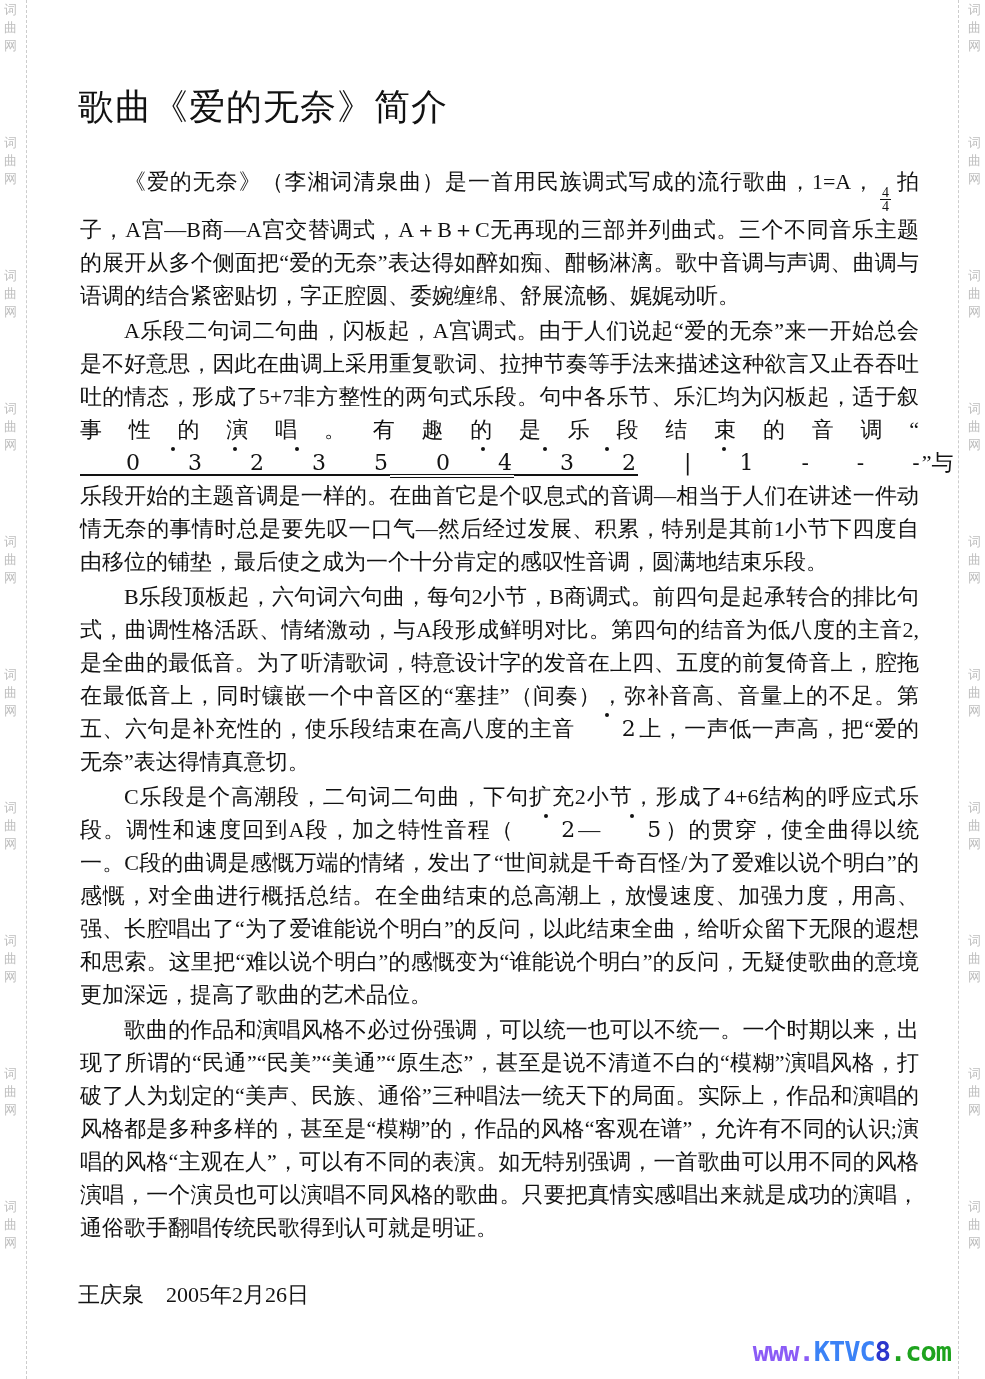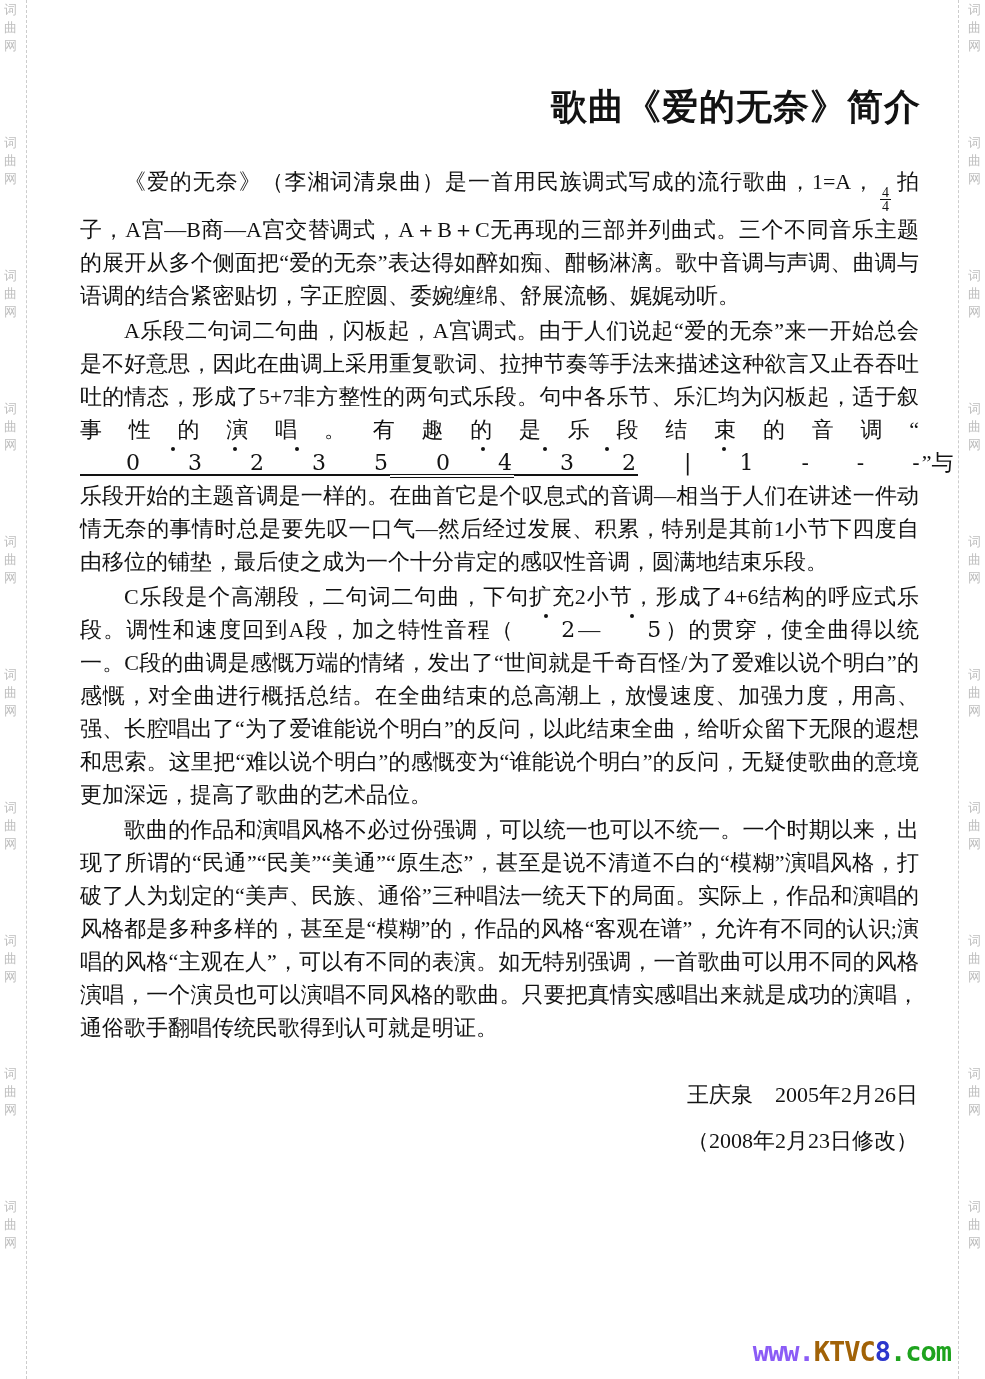--- a/index.html
+++ b/index.html
@@ -33,22 +33,22 @@
     font-family: "DejaVu Sans", sans-serif;
     text-align: center;
   }
 
   
   main {
     position: absolute; left: 78px; top: 0; width: 843px;
   }
   .doc-title {
     margin: 86px 0 0 0;
-    text-align: right;
-    font-size: 36px; font-weight: bold;
+    text-align: left;
+    font-size: 36px; font-weight: normal;
     letter-spacing: 1px;
     line-height: 42px;
   }
   .doc-body { margin-top: 37px; }
   .para {
     margin: 2px;
     text-indent: 2em;
     font-size: 22px;
     line-height: 33px;
     text-align: justify;
@@ -78,21 +78,21 @@
     content: ""; position: absolute;
     top: -4px; left: 50%; transform: translateX(-50%);
     width: 4px; height: 4px; border-radius: 50%;
     background: #121212;
   }
   .dn { margin: 0 1px; }
 
   
   .signature {
     margin-top: 28px;
-    text-align: right;
+    text-align: left;
     font-size: 22px;
     line-height: 46px;
     padding-right: 3px;
   }
 
   
   .site-logo {
     position: absolute; right: 34px; bottom: 14px;
     font-family: "DejaVu Sans Mono", monospace;
     font-weight: bold;
@@ -213,22 +213,22 @@
   </div>
 
 <main>
   <h1 class="doc-title">歌曲《爱的无奈》简介</h1>
   <div class="doc-body">
       <p class="para">《爱的无奈》（李湘词清泉曲）是一首用民族调式写成的流行歌曲，1=A，<span class="frac">
           <span class="num">4</span>
           <span class="den">4</span>
         </span>拍子，A宫—B商—A宫交替调式，A＋B＋C无再现的三部并列曲式。三个不同音乐主题的展开从多个侧面把“爱的无奈”表达得如醉如痴、酣畅淋漓。歌中音调与声调、曲调与语调的结合紧密贴切，字正腔圆、委婉缠绵、舒展流畅、娓娓动听。</p>
       <p class="para">A乐段二句词二句曲，闪板起，A宫调式。由于人们说起“爱的无奈”来一开始总会是不好意思，因此在曲调上采用重复歌词、拉抻节奏等手法来描述这种欲言又止吞吞吐吐的情态，形成了5+7非方整性的两句式乐段。句中各乐节、乐汇均为闪板起，适于叙事性的演唱。有趣的是乐段结束的音调“<span class="notation"><span class="nch u1">0</span><span class="nch u1 dot">3</span><span class="nch u1 dot">2</span><span class="nch u1 dot">3</span><span class="nch u1">5</span><span class="nch u2">0</span><span class="nch u2 dot">4</span><span class="nch u1 dot">3</span><span class="nch u1 dot">2</span><span class="nch">|</span><span class="nch dot">1</span><span class="nch">-</span><span class="nch">-</span><span class="nch">-</span></span>”与乐段开始的主题音调是一样的。在曲首它是个叹息式的音调—相当于人们在讲述一件动情无奈的事情时总是要先叹一口气—然后经过发展、积累，特别是其前1小节下四度自由移位的铺垫，最后使之成为一个十分肯定的感叹性音调，圆满地结束乐段。</p>
+      <p class="para">B乐段顶板起，六句词六句曲，每句2小节，B商调式。前四句是起承转合的排比句式，曲调性格活跃、情绪激动，与A段形成鲜明对比。第四句的结音为低八度的主音2,是全曲的最低音。为了听清歌词，特意设计字的发音在上四、五度的前复倚音上，腔拖在最低音上，同时镶嵌一个中音区的“塞挂”（间奏），弥补音高、音量上的不足。第五、六句是补充性的，使乐段结束在高八度的主音<span class="nch dot dn">2</span>上，一声低一声高，把“爱的无奈”表达得情真意切。</p>
       <p class="para">C乐段是个高潮段，二句词二句曲，下句扩充2小节，形成了4+6结构的呼应式乐段。调性和速度回到A段，加之特性音程（<span class="nch dot dn">2</span>—<span class="nch dot dn">5</span>）的贯穿，使全曲得以统一。C段的曲调是感慨万端的情绪，发出了“世间就是千奇百怪/为了爱难以说个明白”的感慨，对全曲进行概括总结。在全曲结束的总高潮上，放慢速度、加强力度，用高、强、长腔唱出了“为了爱谁能说个明白”的反问，以此结束全曲，给听众留下无限的遐想和思索。这里把“难以说个明白”的感慨变为“谁能说个明白”的反问，无疑使歌曲的意境更加深远，提高了歌曲的艺术品位。</p>
       <p class="para">歌曲的作品和演唱风格不必过份强调，可以统一也可以不统一。一个时期以来，出现了所谓的“民通”“民美”“美通”“原生态”，甚至是说不清道不白的“模糊”演唱风格，打破了人为划定的“美声、民族、通俗”三种唱法一统天下的局面。实际上，作品和演唱的风格都是多种多样的，甚至是“模糊”的，作品的风格“客观在谱”，允许有不同的认识;演唱的风格“主观在人”，可以有不同的表演。如无特别强调，一首歌曲可以用不同的风格演唱，一个演员也可以演唱不同风格的歌曲。只要把真情实感唱出来就是成功的演唱，通俗歌手翻唱传统民歌得到认可就是明证。</p>
     </div>
   <div class="signature">
     <div>王庆泉　2005年2月26日</div>
-    <div>（2008年2月23日修改）</div>
   </div>
 </main>
 
-<div class="site-logo"><span style="color: #8b5cf6;">www.</span><span style="color: #a16207;">KTVC</span><span style="color: rgb(43, 54, 204);">8</span><span style="color: rgb(30, 163, 30);">.com</span></div>
+<div class="site-logo"><span style="color: #8b5cf6;">www.</span><span style="color: #3b82f6;">KTVC</span><span style="color: rgb(43, 54, 204);">8</span><span style="color: rgb(30, 163, 30);">.com</span></div>
 
 </body></html>

